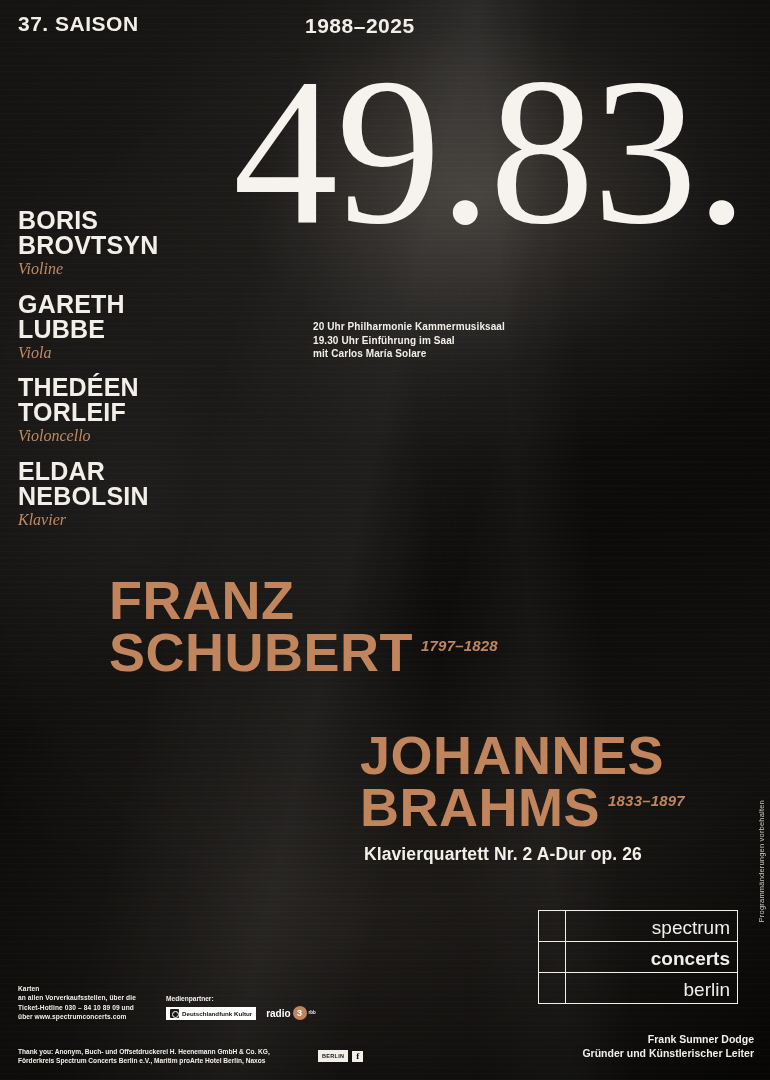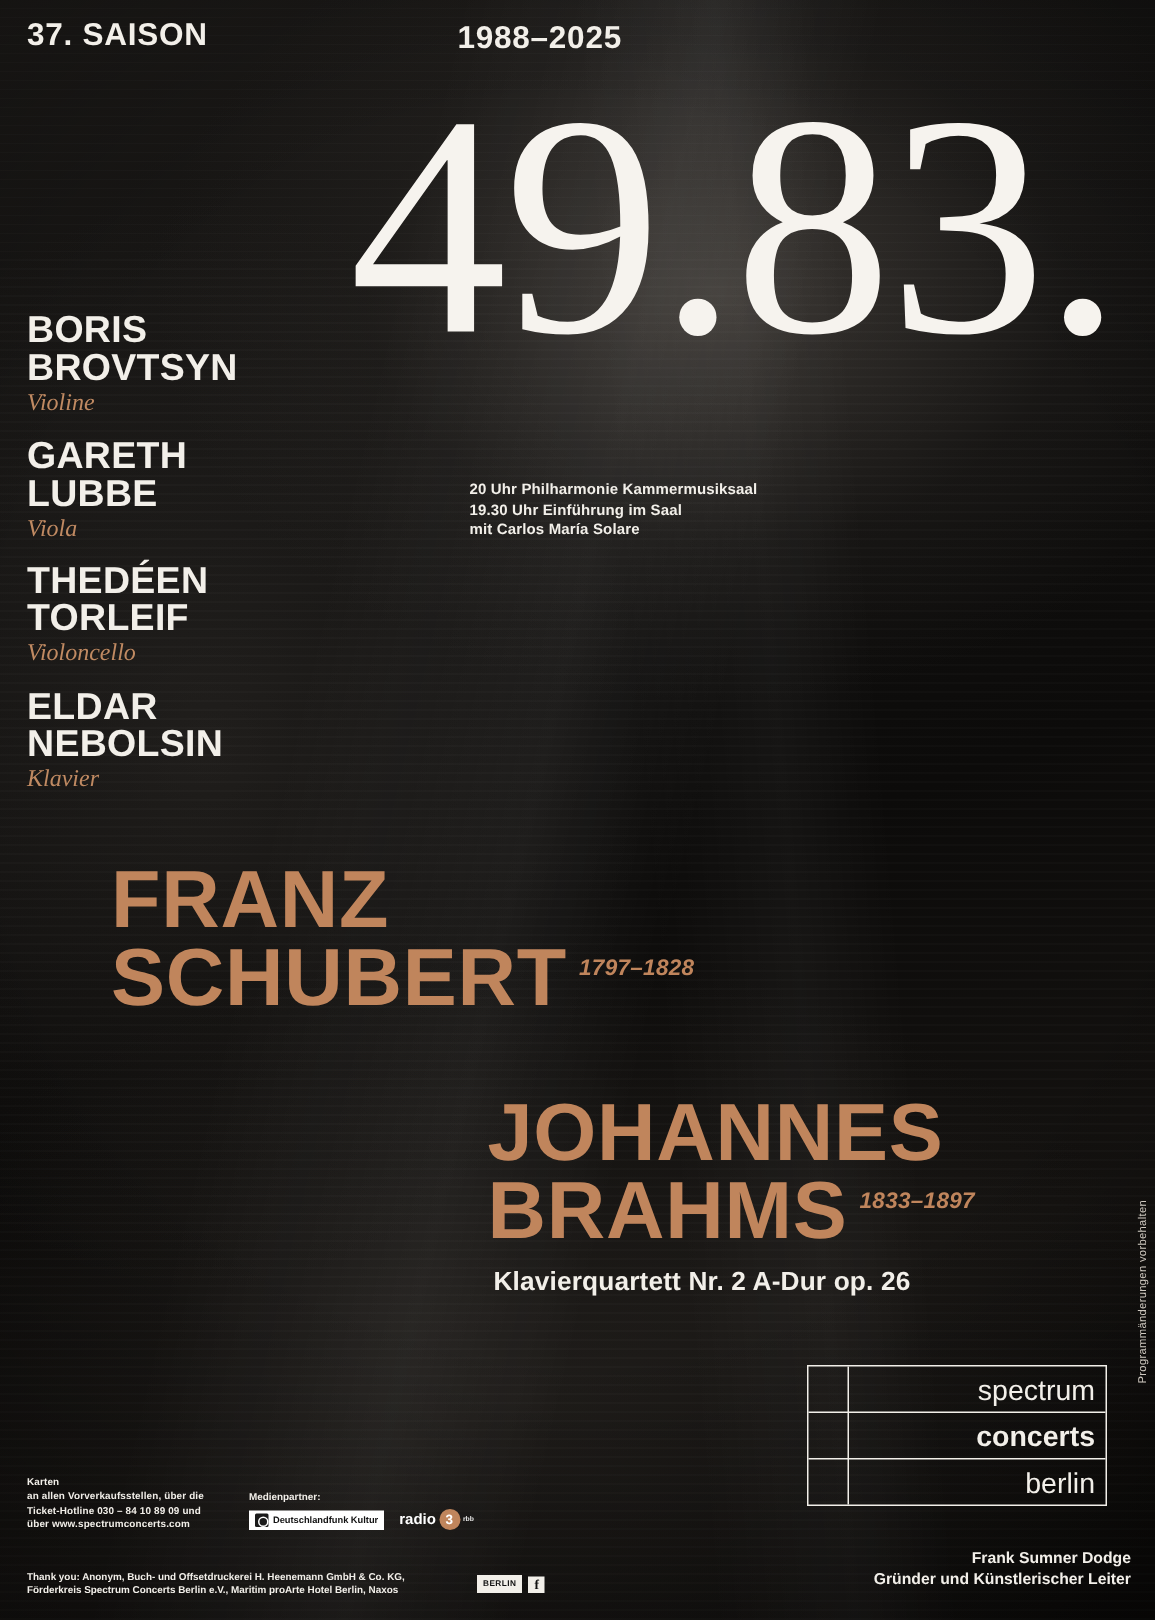--- a/index.html
+++ b/index.html
@@ -113,21 +113,21 @@
   .performer .pinst {
     font-family: "Liberation Serif", serif;
     font-style: italic;
     font-size: 16px;
     color: #c08a62;
     margin-top: 2px;
     line-height: 1.1;
   }
 
   
-  .composer-block { position: absolute; }
+  .composer-block { position: absolute; margin-left: 35px; }
   .composer-1 { left: 74px; top: 575px; }
   .composer-2 { left: 325px; top: 730px; }
 
   .cname {
     color: #c0855c;
     font-weight: bold;
     font-size: 54px;
     line-height: 0.96;
     letter-spacing: 0.5px;
     text-transform: uppercase;

